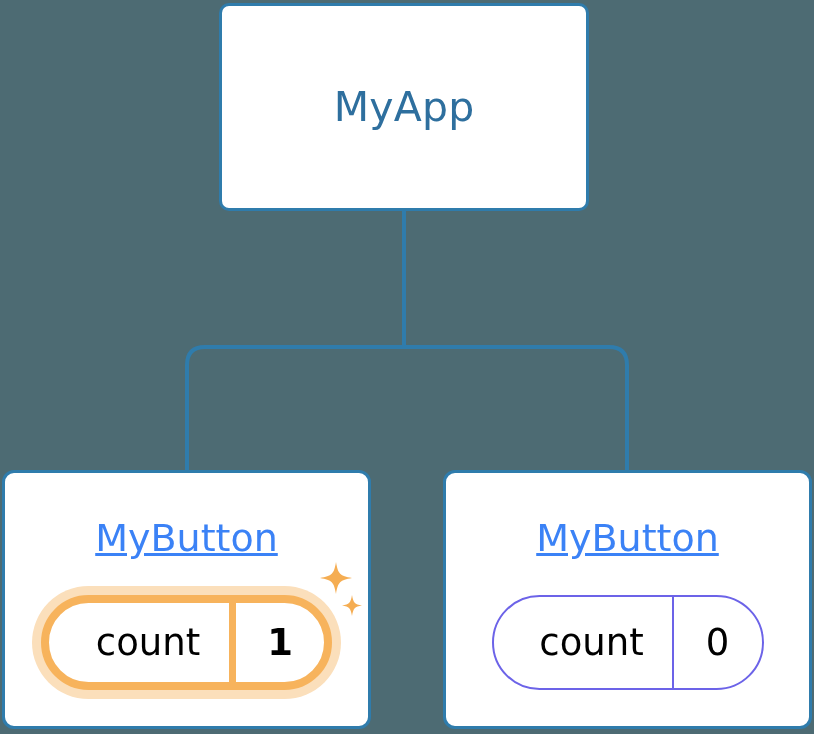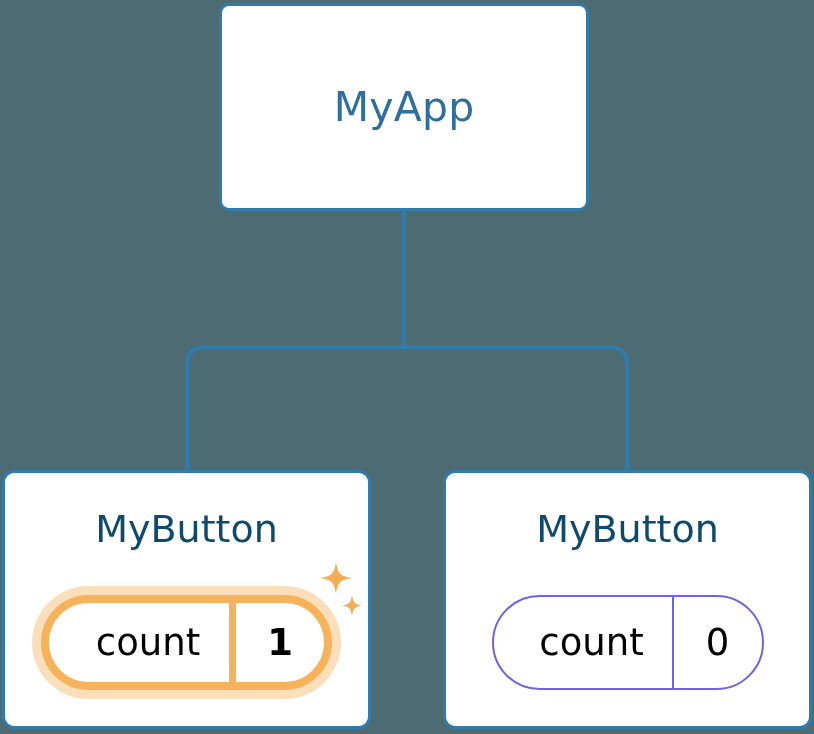--- a/index.html
+++ b/index.html
@@ -63,25 +63,26 @@
     border-radius: 12px;
     box-sizing: border-box;
   }
   .child-card.left  { left: 2px; }
   .child-card.right { left: 443px; }
 
   .child-title {
     position: absolute;
     left: 0;
     right: 0;
-    top: 37px;
+    top: 46px;
     text-align: center;
     font-size: 38px;
-    color: #0c4a6e;
+    color: #3b82f6;
     line-height: 1;
+    text-decoration: underline;
   }
 
   
   .pill-wrap {
     position: absolute;
     left: 0;
     right: 0;
     top: 117px;
     height: 104px;
     display: flex;

